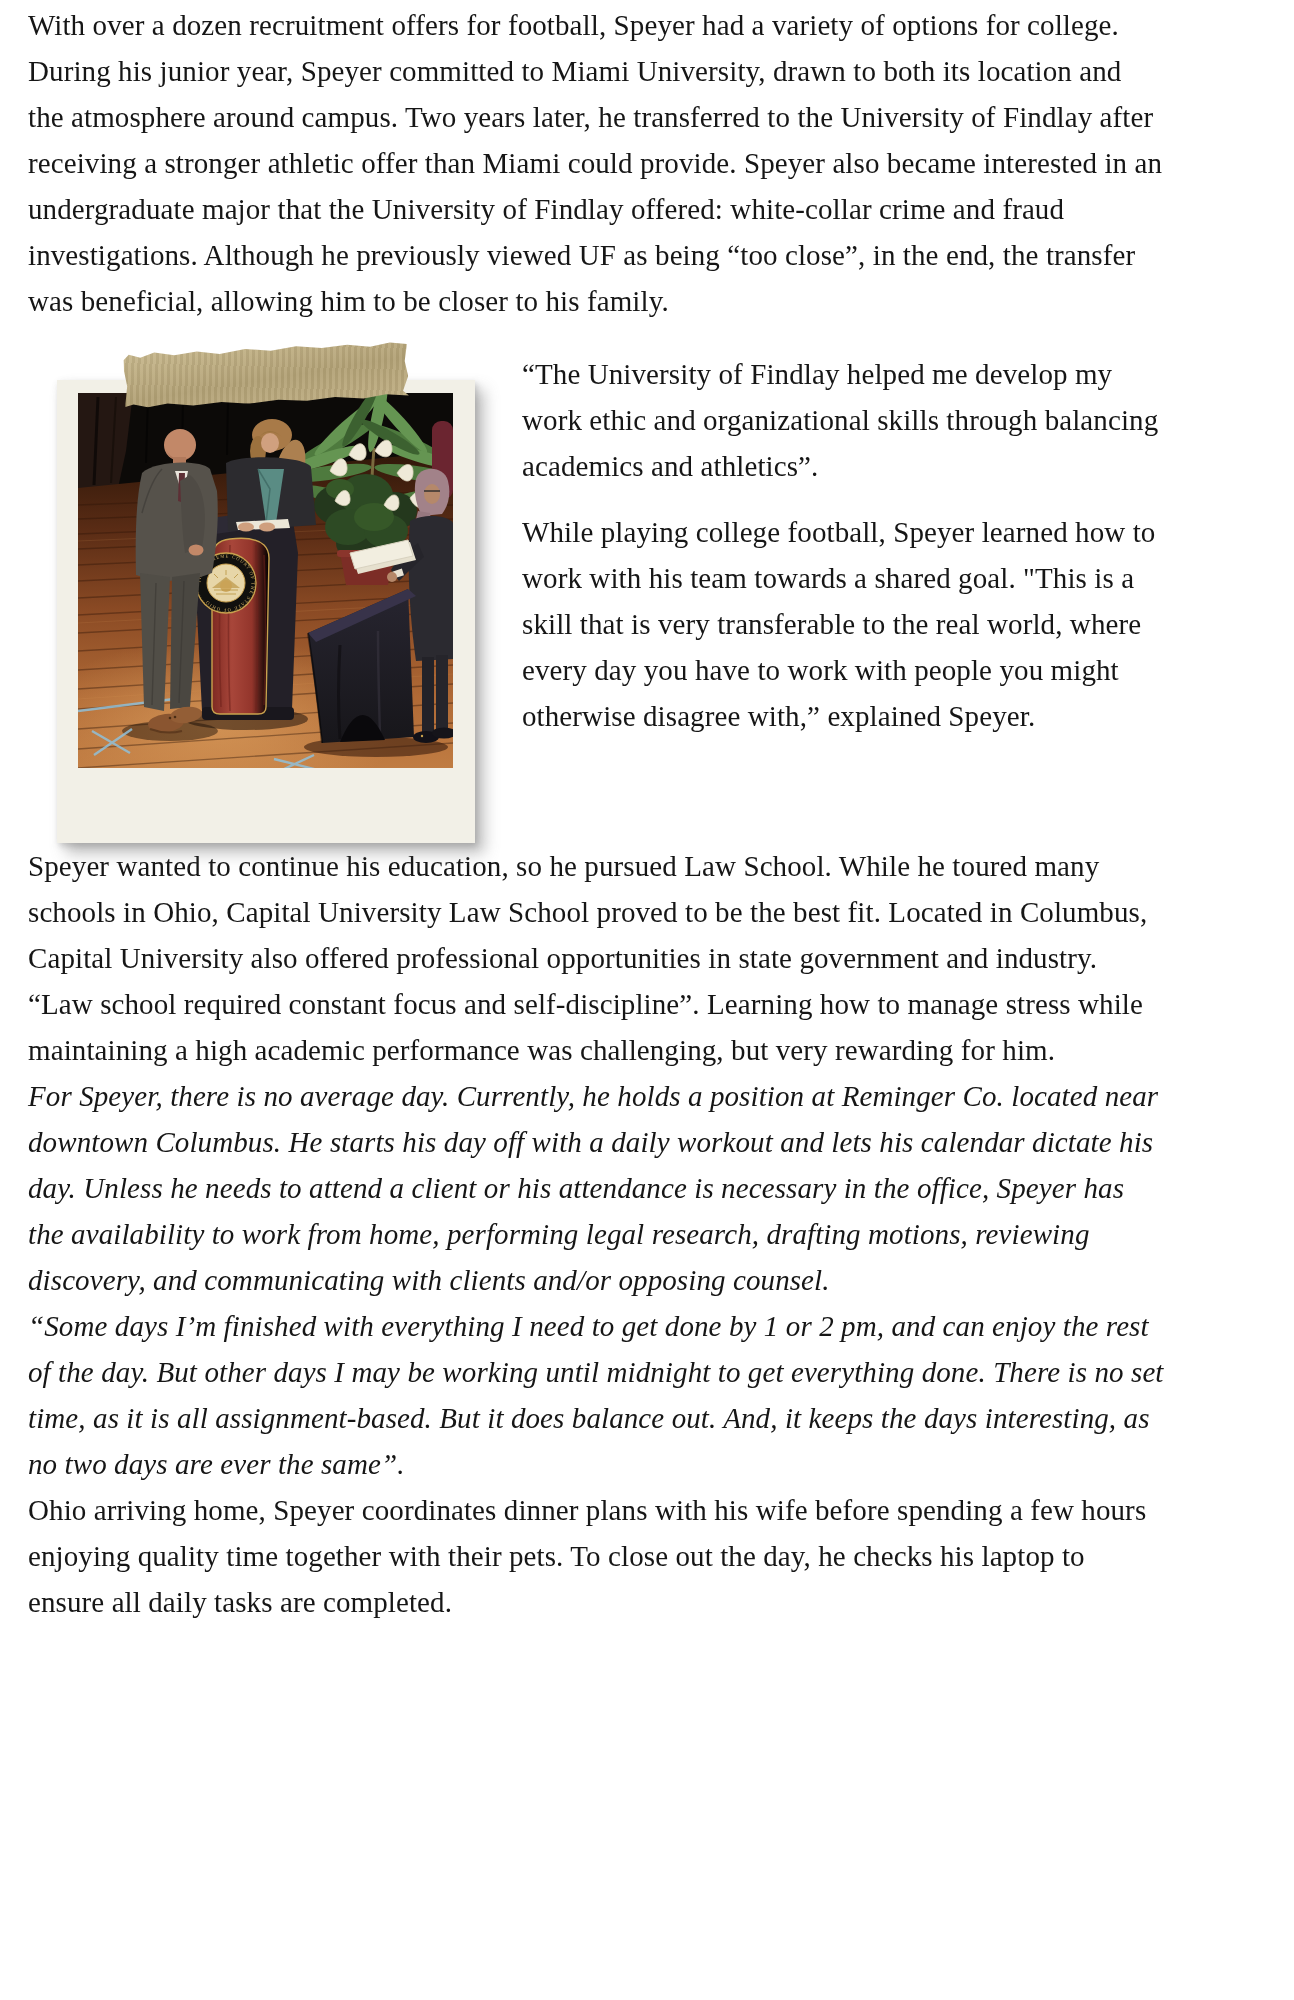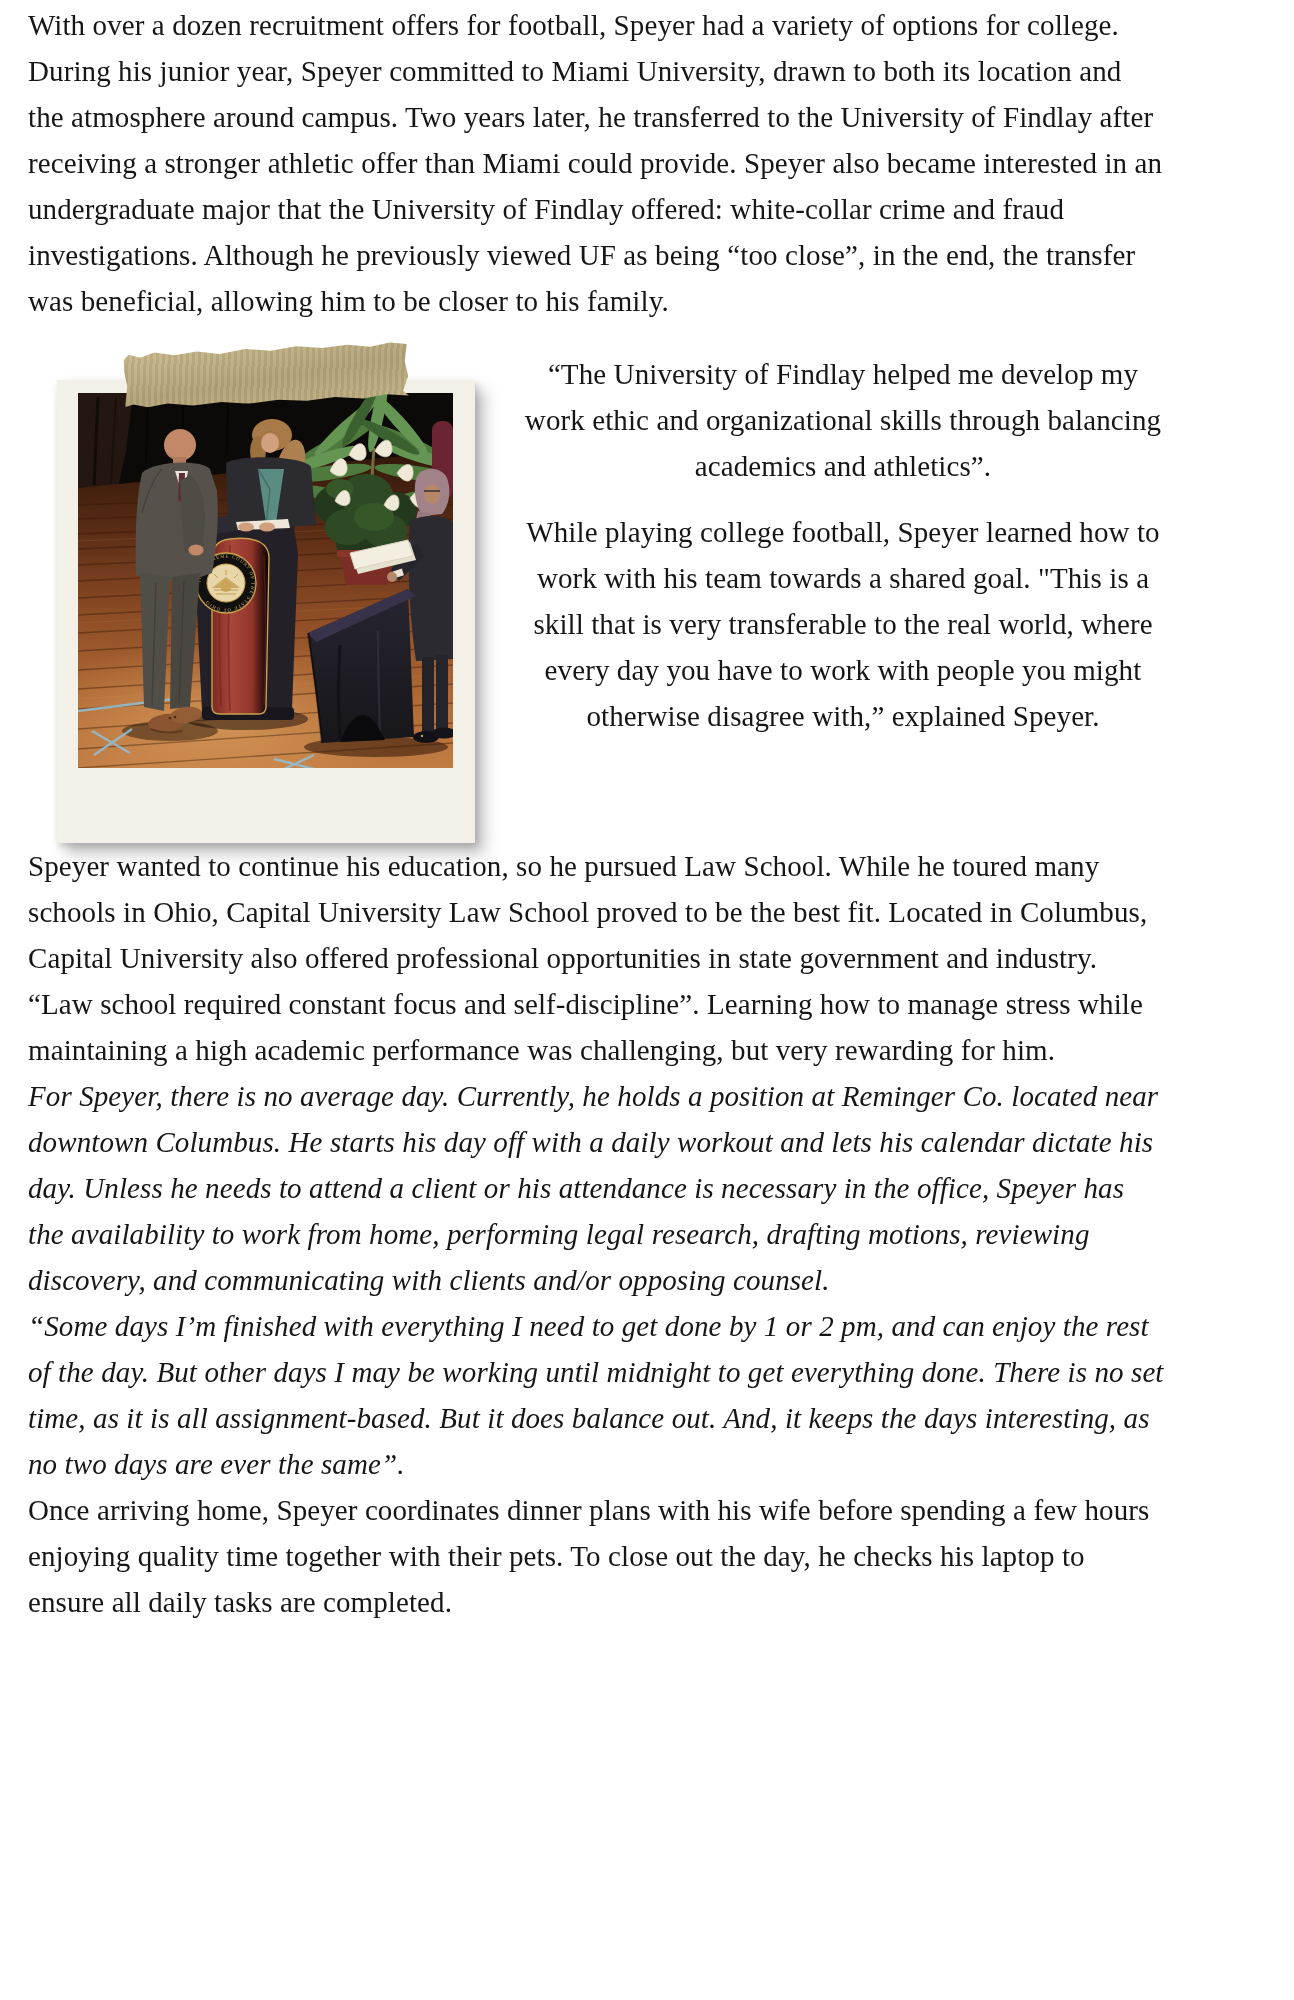--- a/index.html
+++ b/index.html
@@ -24,21 +24,21 @@
   }
   .photo-svg{width:375px;height:375px;display:block;}
   .tape{
     position:absolute;left:96px;top:0;width:284px;height:56px;z-index:2;
     background:
       repeating-linear-gradient(95deg,rgba(255,255,255,.06) 0 3px,rgba(0,0,0,.05) 3px 6px),
       linear-gradient(173deg,#c8b88d 0%,#b3a276 55%,#bfae82 100%);
     transform:rotate(-2.3deg);
     clip-path:polygon(0% 14%,2% 4%,6% 10%,11% 2%,18% 8%,26% 3%,34% 9%,43% 2%,52% 7%,61% 1%,70% 6%,79% 2%,87% 7%,94% 1%,100% 5%,99% 35%,100% 62%,98% 88%,100% 97%,92% 93%,84% 99%,74% 94%,64% 99%,54% 95%,44% 100%,34% 95%,24% 99%,15% 94%,8% 99%,3% 93%,0% 97%,1% 60%,0% 30%);
   }
-  .quote-col{flex:1 1 auto;padding:4px 0 0 47px;text-align:center;}
+  .quote-col{flex:1 1 auto;padding:4px 0 0 47px;}
   .quote-col .q2{margin-top:20px;}
 </style>
 </head>
 <body>
 
 <div class="page">
 
   <p class="p1">With over a dozen recruitment offers for football, Speyer had a variety of options for college. During his junior year, Speyer committed to Miami University, drawn to both its location and the atmosphere around campus. Two years later, he transferred to the University of Findlay after receiving a stronger athletic offer than Miami could provide. Speyer also became interested in an undergraduate major that the University of Findlay offered: white-collar crime and fraud investigations. Although he previously viewed UF as being “too close”, in the end, the transfer was beneficial, allowing him to be closer to his family.</p>
 
   <div class="media-row">
@@ -279,15 +279,15 @@
 
     <div class="quote-col">
       <p class="q1">“The University of Findlay helped me develop my work ethic and organizational skills through balancing academics and athletics”.</p>
       <p class="q2">While playing college football, Speyer learned how to work with his team towards a shared goal. "This is a skill that is very transferable to the real world, where every day you have to work with people you might otherwise disagree with,” explained Speyer.</p>
     </div>
   </div>
 
   <p class="p2">Speyer wanted to continue his education, so he pursued Law School. While he toured many schools in Ohio, Capital University Law School proved to be the best fit. Located in Columbus, Capital University also offered professional opportunities in state government and industry. “Law school required constant focus and self-discipline”. Learning how to manage stress while maintaining a high academic performance was challenging, but very rewarding for him.</p>
   <p class="p3">For Speyer, there is no average day. Currently, he holds a position at Reminger Co. located near downtown Columbus. He starts his day off with a daily workout and lets his calendar dictate his day. Unless he needs to attend a client or his attendance is necessary in the office, Speyer has the availability to work from home, performing legal research, drafting motions, reviewing discovery, and communicating with clients and/or opposing counsel.</p>
   <p class="p4">“Some days I’m finished with everything I need to get done by 1 or 2 pm, and can enjoy the rest of the day. But other days I may be working until midnight to get everything done. There is no set time, as it is all assignment-based. But it does balance out. And, it keeps the days interesting, as no two days are ever the same”.</p>
-  <p class="p5">Once arriving home, Speyer coordinates dinner plans with his wife before spending a few hours enjoying quality time together with their pets. To close out the day, he checks his laptop to ensure all daily tasks are completed.</p>
+  <p class="p5">Ohio arriving home, Speyer coordinates dinner plans with his wife before spending a few hours enjoying quality time together with their pets. To close out the day, he checks his laptop to ensure all daily tasks are completed.</p>
 
 </div>
 
 </body></html>

